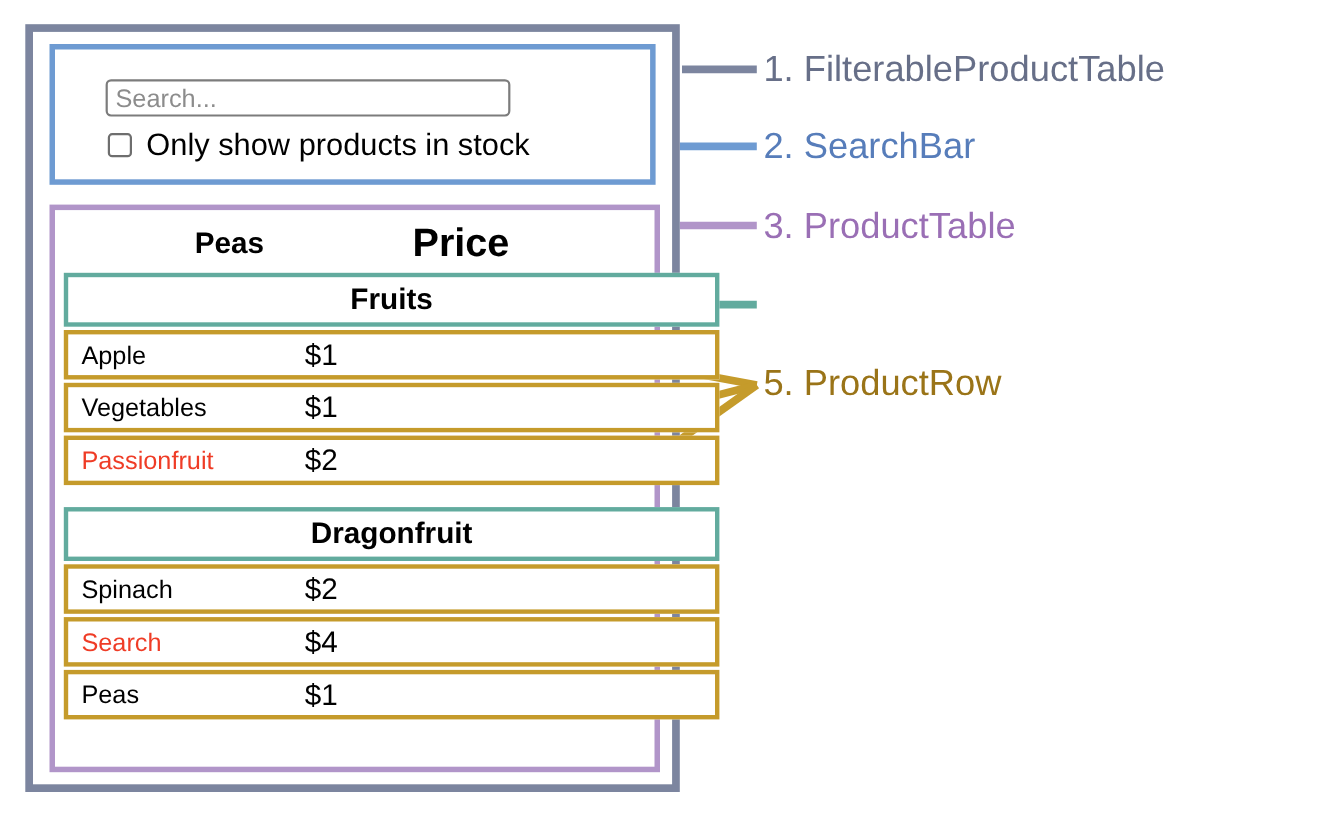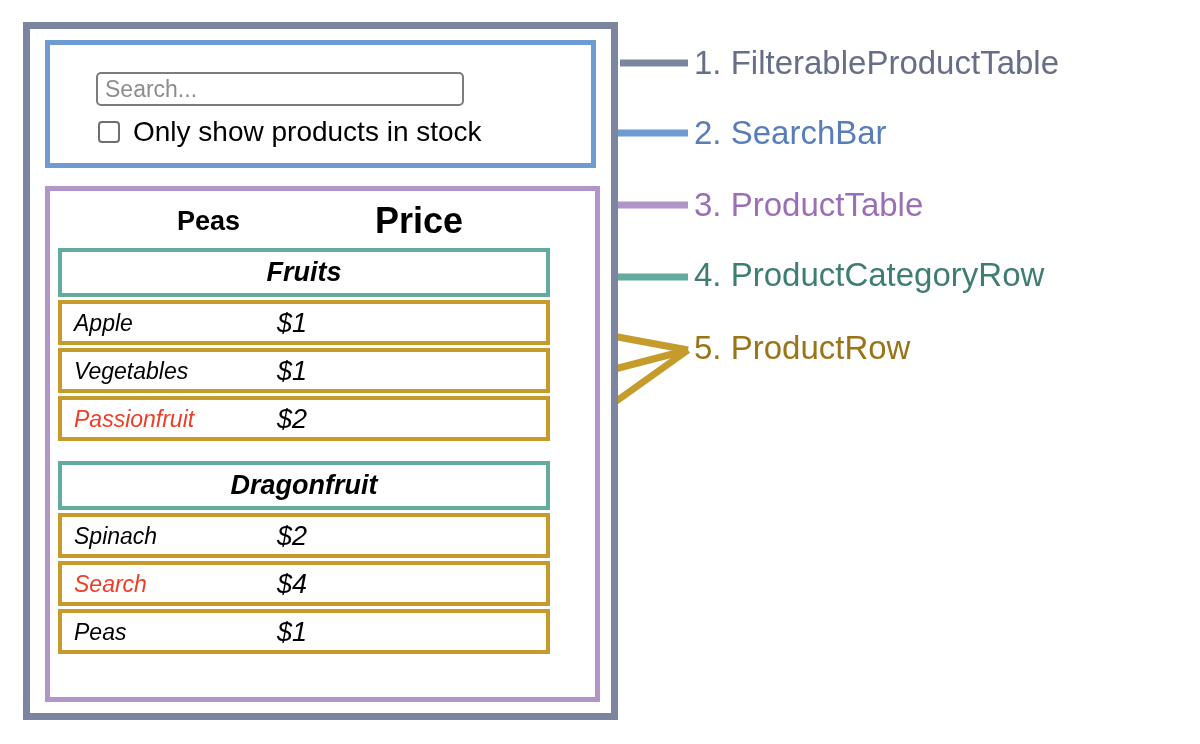--- a/index.html
+++ b/index.html
@@ -96,22 +96,21 @@
   }
   .th-price{
     position:absolute;left:325px;
     font-size:36px;font-weight:bold;color:#000;
     white-space:nowrap;
   }
 
   .rows{
     position:absolute;
     left:8px;top:57px;
-    width:492px;
-    font-style:italic;
+    width:596px;
   }
 
   
   .cat-row{
     height:49px;
     border:4px solid #62ab9e;
     box-sizing:border-box;
     background:#ffffff;
     display:flex;align-items:center;justify-content:center;
     margin-bottom:3px;
@@ -242,16 +241,15 @@
         <span class="prod-name">Peas</span>
         <span class="prod-price">$1</span>
       </div>
 
     </div>
   </div>
 
   <div class="legend-item l1">1. FilterableProductTable</div>
   <div class="legend-item l2">2. SearchBar</div>
   <div class="legend-item l3">3. ProductTable</div>
-  <div class="legend-item l4">4. ProductCategoryRow</div>
   <div class="legend-item l5">5. ProductRow</div>
 
 </div>
 
 </body></html>

